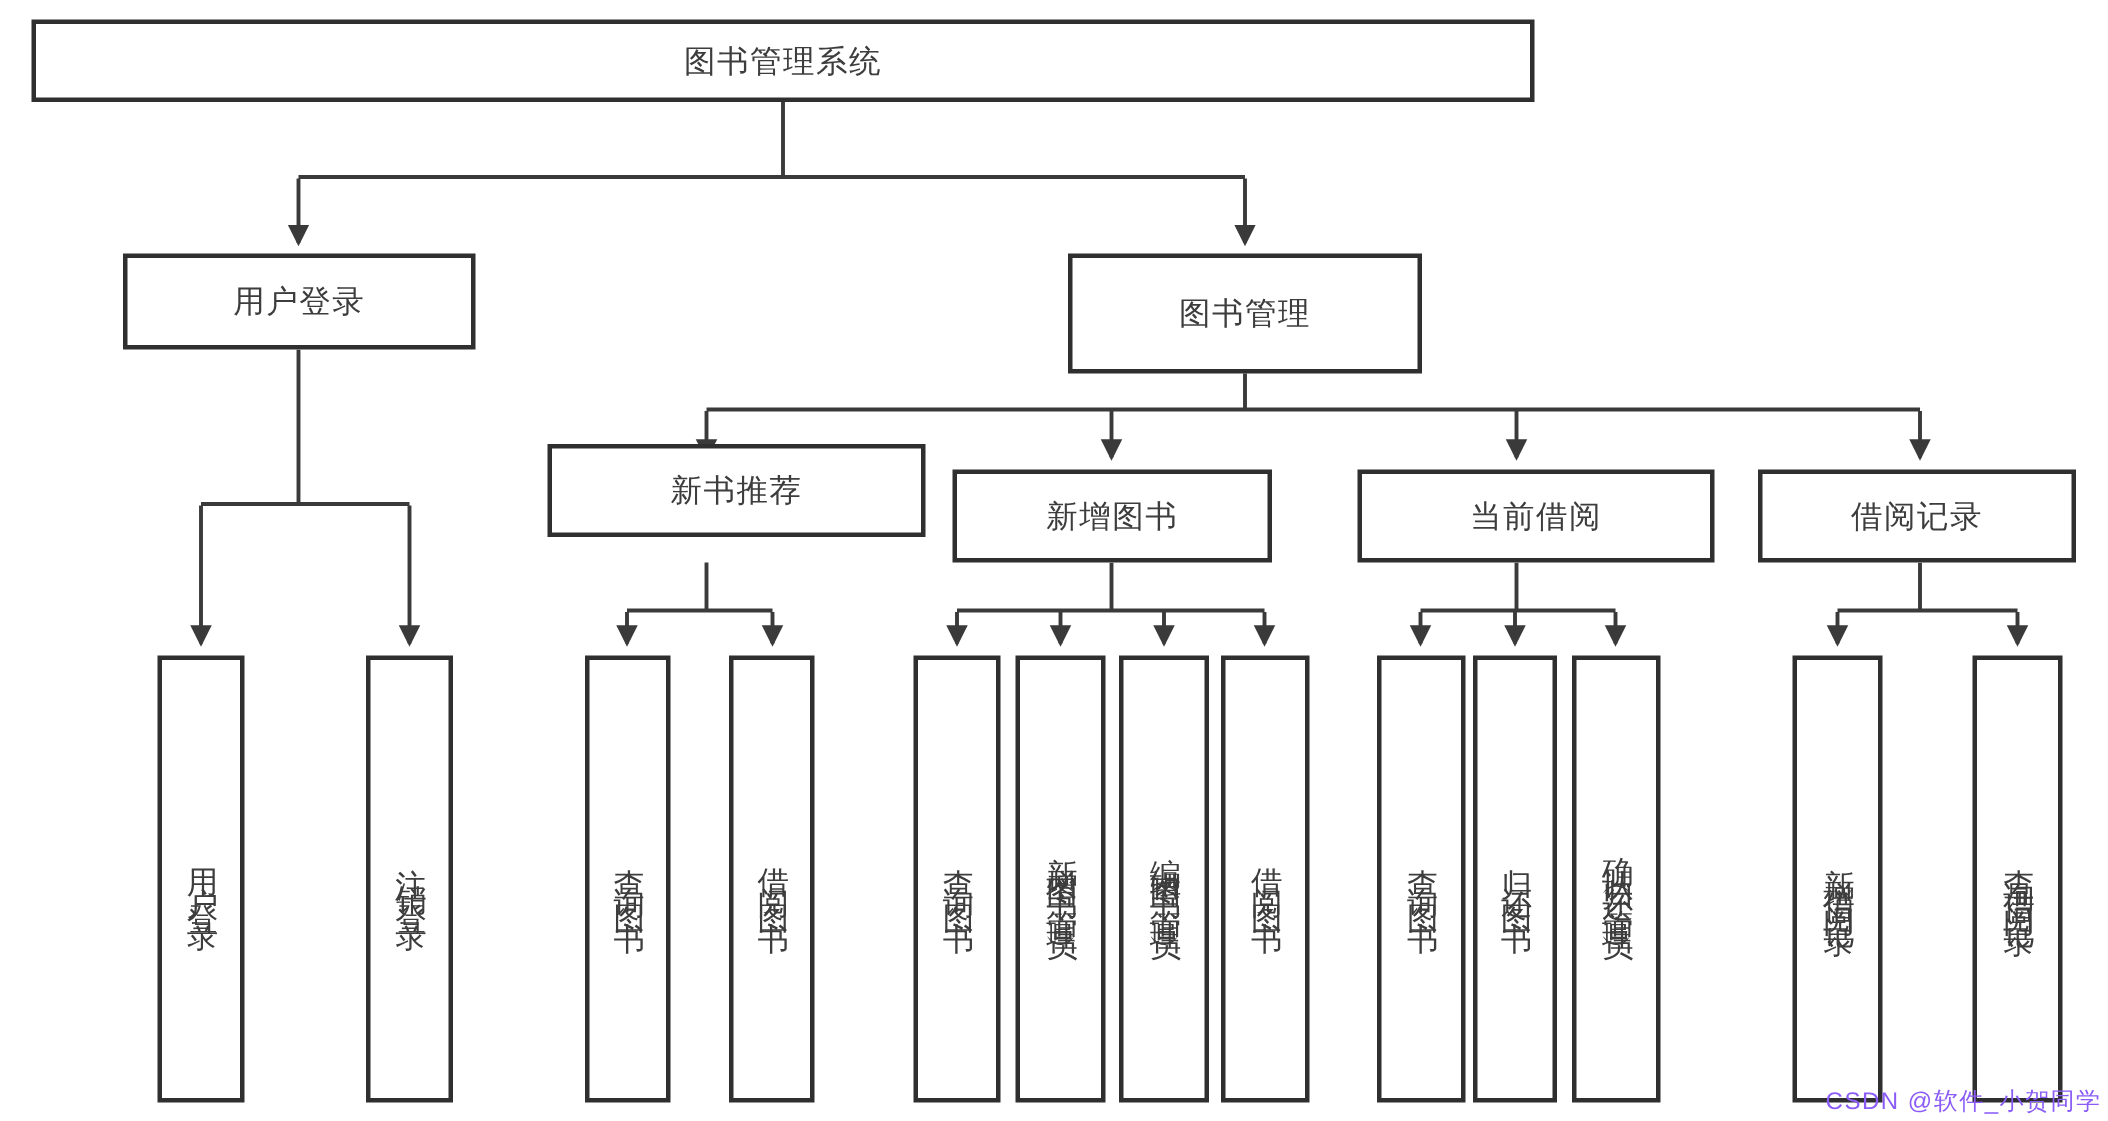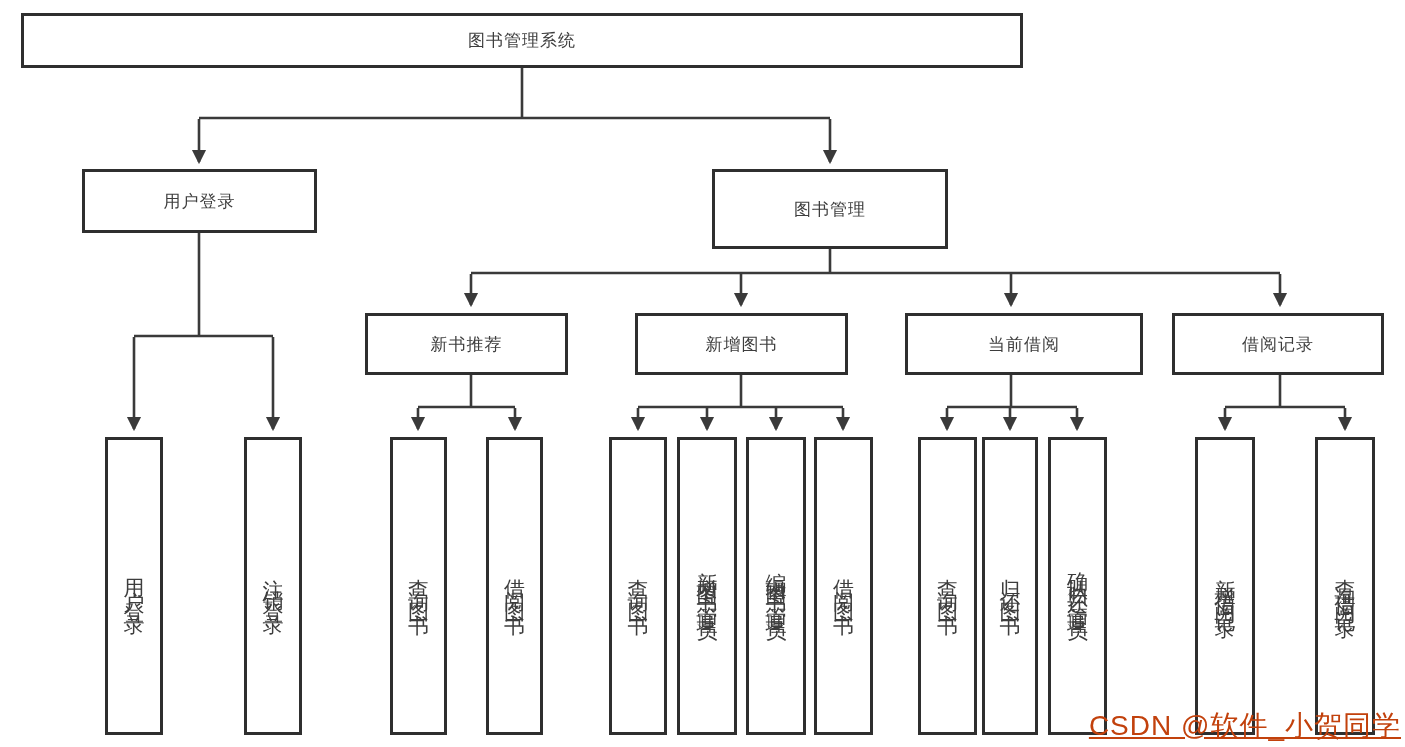--- a/index.html
+++ b/index.html
@@ -12,40 +12,39 @@
   }
   #wires{position:absolute;left:0;top:0;width:1405px;height:747px;}
   .node{
     position:absolute;
     box-sizing:border-box;
     border:3px solid #2f2f2f;
     background:#ffffff;
     color:#3d3d3d;
     display:flex;align-items:center;justify-content:center;
   }
-  .hnode{font-size:17px;letter-spacing:1px;}
+  .hnode{font-size:21px;letter-spacing:1px;}
   .vnode{
     font-size:21px;
   }
   .vnode .vtext{
     writing-mode:vertical-rl;
     text-orientation:mixed;
     white-space:nowrap;
   }
   .ls-4{letter-spacing:12px;}
   .ls-6{letter-spacing:8px;}
   .ls-9{letter-spacing:7px;}
   #watermark{
     position:absolute;
     right:4px;bottom:2px;
-    color:#c2410c;
-    font-size:28px;
+    color:#8b5cf6;
+    font-size:16px;
     letter-spacing:1px;
     white-space:nowrap;
-    text-decoration:underline;
   }
 </style>
 </head>
 <body>
 
 <div id="stage">
 
   <svg id="wires" viewBox="0 0 1405 747" xmlns="http://www.w3.org/2000/svg">
     <defs>
       <marker id="arrow" viewBox="0 0 10 10" refX="8.5" refY="5" markerWidth="5.5" markerHeight="7.5" orient="auto-start-reverse">
@@ -100,21 +99,21 @@
     <span>图书管理系统</span>
   </div>
 
   <div class="node hnode" style="left:82px;top:169px;width:235px;height:64px;">
     <span>用户登录</span>
   </div>
   <div class="node hnode" style="left:712px;top:169px;width:236px;height:80px;">
     <span>图书管理</span>
   </div>
 
-  <div class="node hnode" style="left:365px;top:313px;width:203px;height:62px;">
+  <div class="node hnode" style="left:365px;top:296px;width:252px;height:62px;">
     <span>新书推荐</span>
   </div>
   <div class="node hnode" style="left:635px;top:313px;width:213px;height:62px;">
     <span>新增图书</span>
   </div>
   <div class="node hnode" style="left:905px;top:313px;width:238px;height:62px;">
     <span>当前借阅</span>
   </div>
   <div class="node hnode" style="left:1172px;top:313px;width:212px;height:62px;">
     <span>借阅记录</span>

